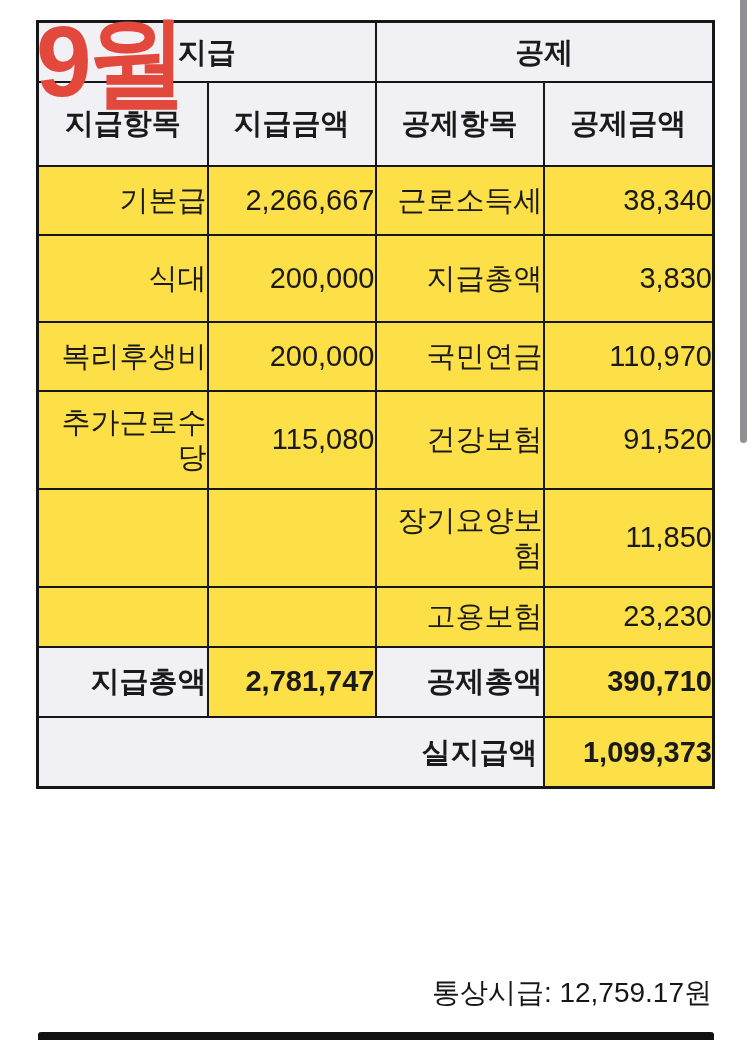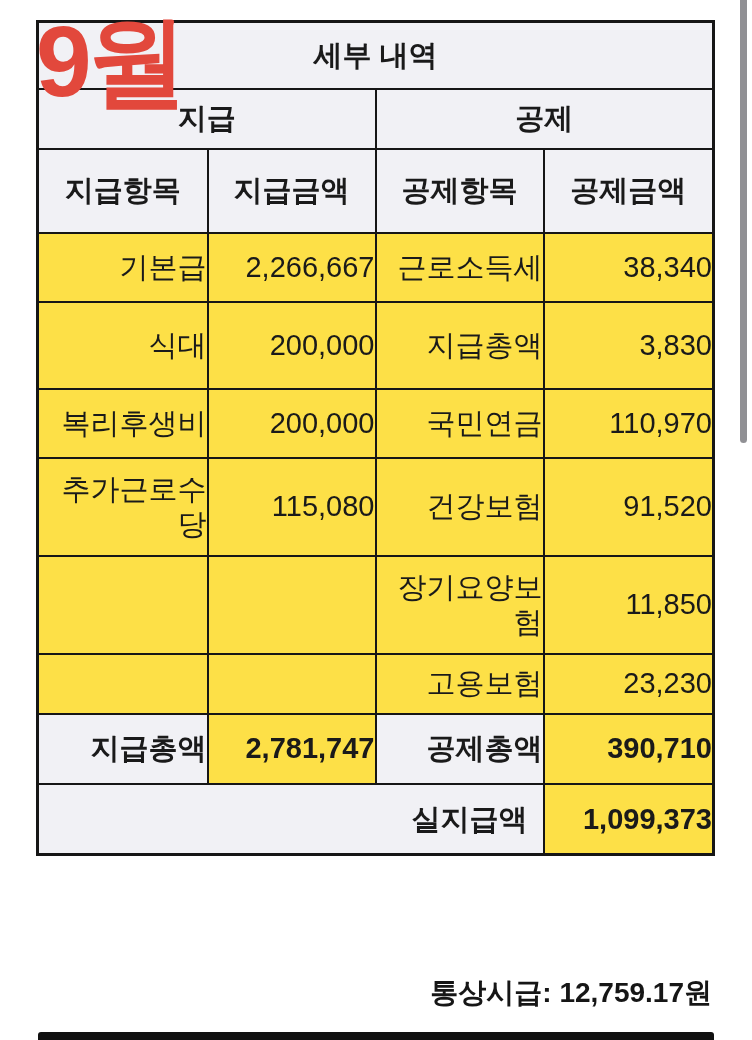--- a/index.html
+++ b/index.html
@@ -78,21 +78,21 @@
     letter-spacing: -4px;
     color: #e2483c;
     z-index: 5;
     pointer-events: none;
   }
   .hourly-note {
     position: absolute;
     top: 974px;
     right: 40px;
     font-size: 28px;
-    font-weight: 700;
+    font-weight: 400;
     color: #161616;
     text-align: right;
   }
   .next-table-bar {
     position: absolute;
     left: 38px;
     top: 1032px;
     width: 676px;
     height: 9px;
     background: #101010;
@@ -112,23 +112,20 @@
 <body>
 
 <table class="payslip">
   <colgroup>
     <col style="width:170px">
       <col style="width:168px">
       <col style="width:168px">
       <col style="width:170px">
   </colgroup>
   <tbody>
-    <tr style="height:67px">
-      <td colspan="4" class="shade title-cell">세부 내역</td>
-    </tr>
     <tr style="height:60px">
       <td colspan="2" class="shade group-cell">지급</td>
       <td colspan="2" class="shade group-cell">공제</td>
     </tr>
     <tr style="height:84px">
       <td class="shade colhead-cell">지급항목</td>
       <td class="shade colhead-cell">지급금액</td>
       <td class="shade colhead-cell">공제항목</td>
       <td class="shade colhead-cell">공제금액</td>
     </tr>
@@ -170,21 +167,21 @@
       <td class="white item-cell">고용보험</td>
       <td class="white amount-cell">23,230</td>
     </tr>
     <tr style="height:70px">
       <td class="shade total-label">지급총액</td>
       <td class="white total-amount">2,781,747</td>
       <td class="shade total-label">공제총액</td>
       <td class="white total-amount">390,710</td>
     </tr>
     <tr style="height:71px">
-      <td colspan="3" class="shade total-label" style="padding-right:15px">실지급액</td>
+      <td colspan="3" class="shade total-label" style="padding-right:5px">실지급액</td>
       <td class="white total-amount">1,099,373</td>
     </tr>
   </tbody>
 </table>
 
 <div class="month-overlay">9월</div>
 
 <div class="hourly-note">통상시급: 12,759.17원</div>
 
 <div class="next-table-bar"></div>

